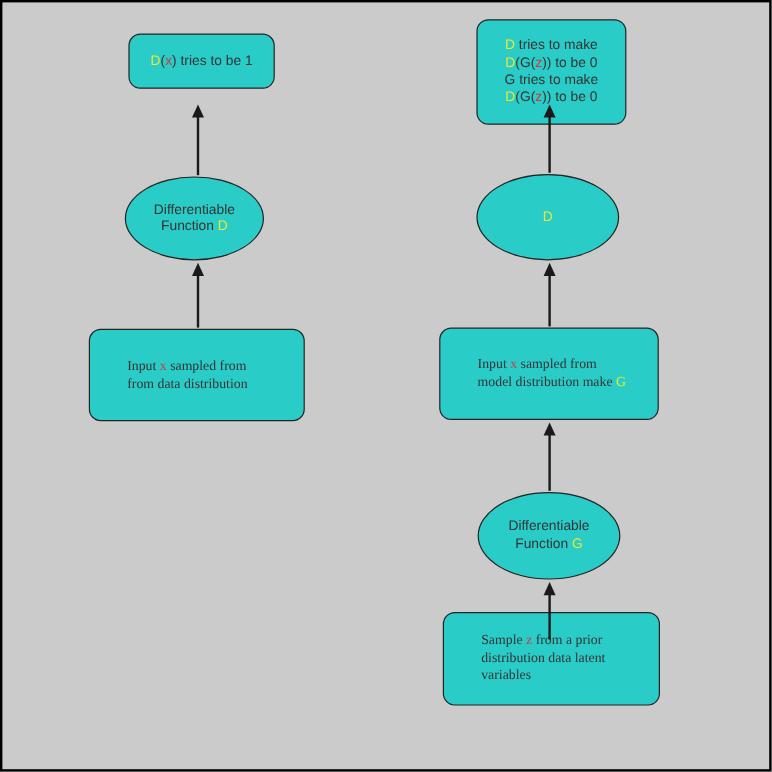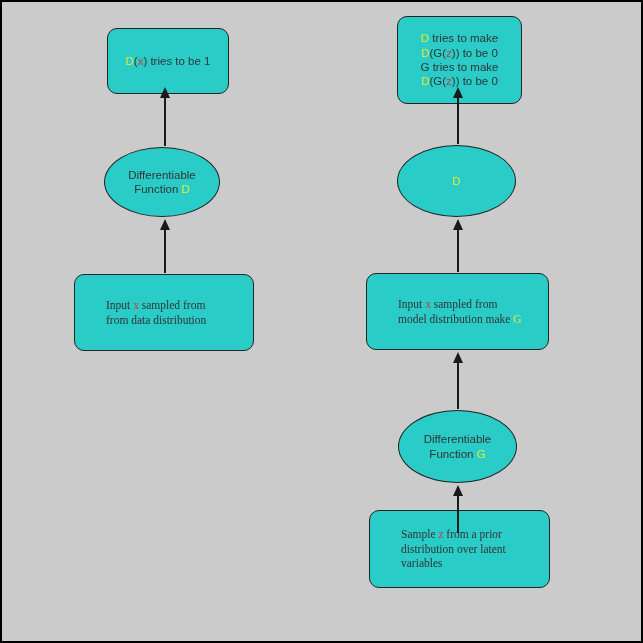--- a/index.html
+++ b/index.html
@@ -42,21 +42,21 @@
     position: absolute; top: 9px; bottom: 0; left: 5px;
     width: 1.5px;
     background: var(--arrow, #1a1a1a);
   }
 </style>
 </head>
 <body>
 
 <div class="canvas" style="background: rgb(203, 203, 203); border-color: rgb(0, 0, 0); color: rgb(51, 51, 51); --fill: #2accc8; --node-border: #232323; --arrow: #1a1a1a;">
 
-  <div class="node box center" style="left:105px; top:26px; width:122px; height:66px;">
+  <div class="node box center" style="left:105px; top:26px; width:122px; height:46px;">
       <div><span style="color: rgb(232, 232, 50);">D</span><span>(</span><span style="color: rgb(208, 56, 56);">x</span><span>) tries to be 1</span></div>
     </div>
 
   <div class="node ellipse center" style="left:102px; top:145px; width:116px; height:70px;">
       <div><span>Differentiable</span></div>
       <div><span>Function </span><span style="color: rgb(232, 232, 50);">D</span></div>
     </div>
 
   <div class="node box leftpad" style="left:72px; top:272px; width:180px; height:77px;">
       <div><span>Input </span><span style="color: rgb(208, 56, 56);">x</span><span> sampled from</span></div>
@@ -88,21 +88,21 @@
       <div><span>model distribution make </span><span style="color: rgb(232, 232, 50);">G</span></div>
     </div>
 
   <div class="node ellipse center" style="left:396px; top:408px; width:119px; height:73px;">
       <div><span>Differentiable</span></div>
       <div><span>Function </span><span style="color: rgb(232, 232, 50);">G</span></div>
     </div>
 
   <div class="node box leftpad" style="left:367px; top:508px; width:181px; height:78px;">
       <div><span>Sample </span><span style="color: rgb(208, 56, 56);">z</span><span> from a prior</span></div>
-      <div><span>distribution over latent</span></div>
+      <div><span>distribution data latent</span></div>
       <div><span>variables</span></div>
     </div>
 
   <div class="arrow" style="left:450px; top:85px; height:57px;">
     <div class="head"></div>
     <div class="shaft"></div>
   </div>
   <div class="arrow" style="left:450px; top:217px; height:53px;">
     <div class="head"></div>
     <div class="shaft"></div>

